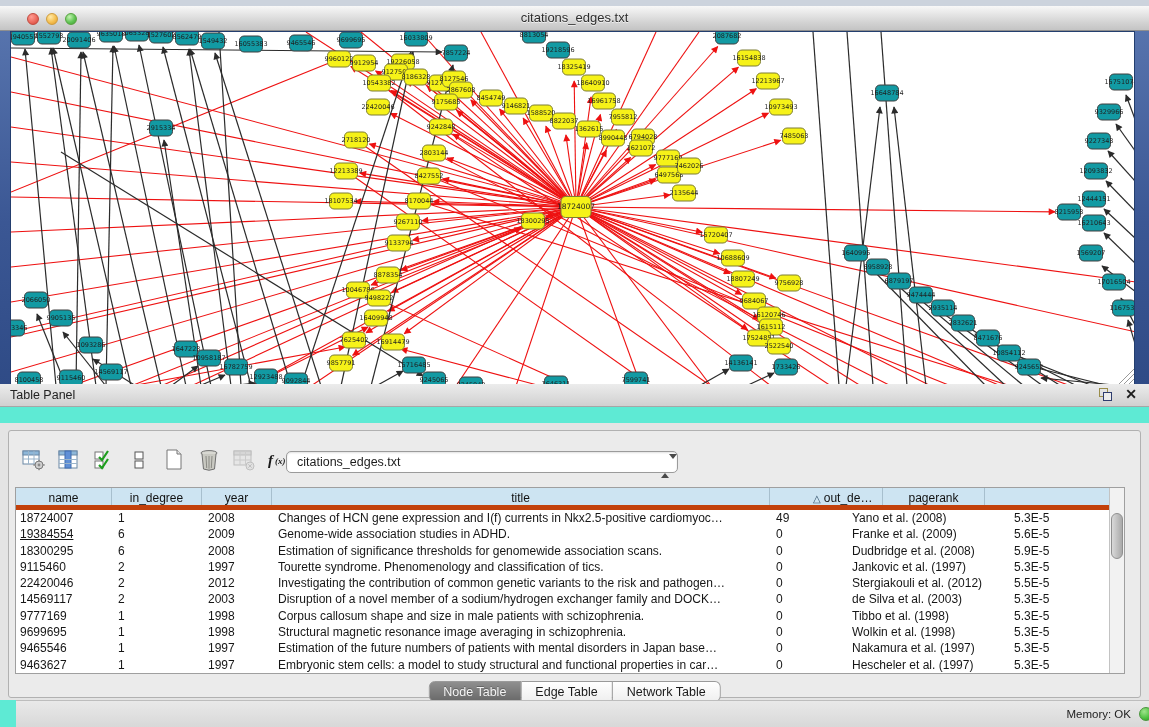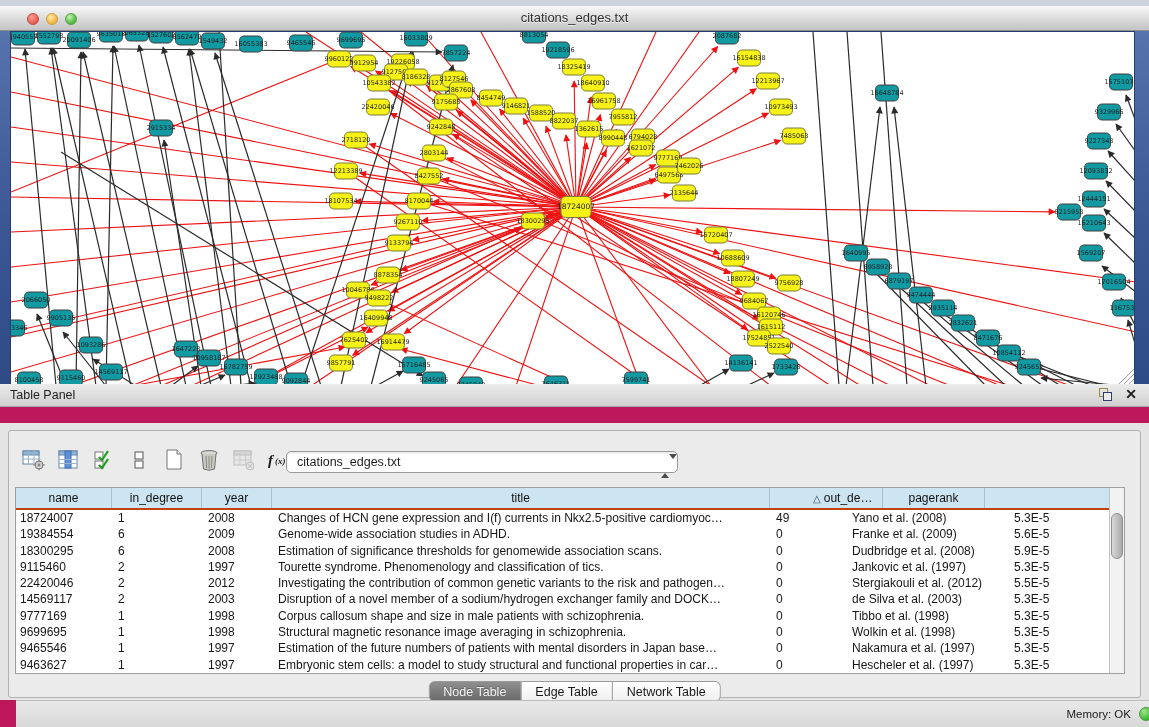--- a/index.html
+++ b/index.html
@@ -1,19 +1,19 @@
 <!DOCTYPE html>
 <html><head>
 <meta charset="utf-8">
 <style>
   * { margin:0; padding:0; box-sizing:border-box; }
   html,body { background:#b9bec5; }
   .app {
     position:relative; width:1149px; height:727px; overflow:hidden;
-    font-family:"Liberation Sans", sans-serif; background:#be185d;
+    font-family:"Liberation Sans", sans-serif; background:#5eead4;
   }
   
   .desktop-strip { position:absolute; left:0; top:0; width:1149px; height:6px; background:#ccd3dd; }
   .net-frame {
     position:absolute; left:0; top:6px; width:1149px; height:394px;
     background:linear-gradient(180deg,#5a77b0 0%, #3b5794 55%, #2e4a85 100%);
   }
   .titlebar {
     position:absolute; left:0; top:0; width:100%; height:25px;
     background:linear-gradient(#f8f8f8,#d2d2d2 70%, #c4c4c4);
@@ -57,21 +57,21 @@
     font-size:12.5px; color:#1d1d1d; line-height:20px; padding-left:10px;
   }
   .dd-arrows { position:absolute; right:7px; top:4px; width:9px; }
   .dd-arrows .up { width:0; height:0; border-left:4px solid transparent; border-right:4px solid transparent; border-bottom:5px solid #4a4a4a; margin-bottom:2px;}
   .dd-arrows .dn { width:0; height:0; border-left:4px solid transparent; border-right:4px solid transparent; border-top:5px solid #4a4a4a;}
   
   .grid-wrap {
     position:absolute; left:6px; top:56px; width:1110px; height:187px;
     background:#ffffff; border:1px solid #9f9f9f;
   }
-  .grid-head { display:flex; height:22px; background:#cde4f2; border-bottom:2px solid #c2410c; }
+  .grid-head { display:flex; height:22px; background:#cde4f2; border-bottom:5px solid #c2410c; }
   .gh-cell {
     font-size:12px; color:#111; line-height:21px; text-align:center;
     border-right:1px solid #a7bfce; overflow:hidden; white-space:nowrap;
   }
   .gh-cell.sorted { text-align:left; padding-left:6px; }
   .gh-cell .tri { font-size:10px; color:#33506a; margin-right:3px; }
   .grid-body { position:relative; }
   .g-row { display:flex; height:16.3px; }
   .g-cell {
     font-size:12px; color:#161616; line-height:16px;
@@ -853,21 +853,21 @@
             <div class="g-row">
               <div class="g-cell c0" style="width: 96px;">18724007</div>
               <div class="g-cell c1" style="width: 90px;">1</div>
               <div class="g-cell c2" style="width: 70px;">2008</div>
               <div class="g-cell c3" style="width: 498px;">Changes of HCN gene expression and I(f) currents in Nkx2.5-positive cardiomyoc…</div>
               <div class="g-cell c4" style="width: 76px;">49</div>
               <div class="g-cell c5" style="width: 162px;">Yano et al. (2008)</div>
               <div class="g-cell c6" style="width: 102px;">5.3E-5</div>
             </div>
             <div class="g-row">
-              <div class="g-cell c0" style="width: 96px;">19384554</div>
+              <div class="g-cell c0" style="width: 96px; text-decoration: underline;">19384554</div>
               <div class="g-cell c1" style="width: 90px;">6</div>
               <div class="g-cell c2" style="width: 70px;">2009</div>
               <div class="g-cell c3" style="width: 498px;">Genome-wide association studies in ADHD.</div>
               <div class="g-cell c4" style="width: 76px;">0</div>
               <div class="g-cell c5" style="width: 162px;">Franke et al. (2009)</div>
               <div class="g-cell c6" style="width: 102px;">5.6E-5</div>
             </div>
             <div class="g-row">
               <div class="g-cell c0" style="width: 96px;">18300295</div>
               <div class="g-cell c1" style="width: 90px;">6</div>

